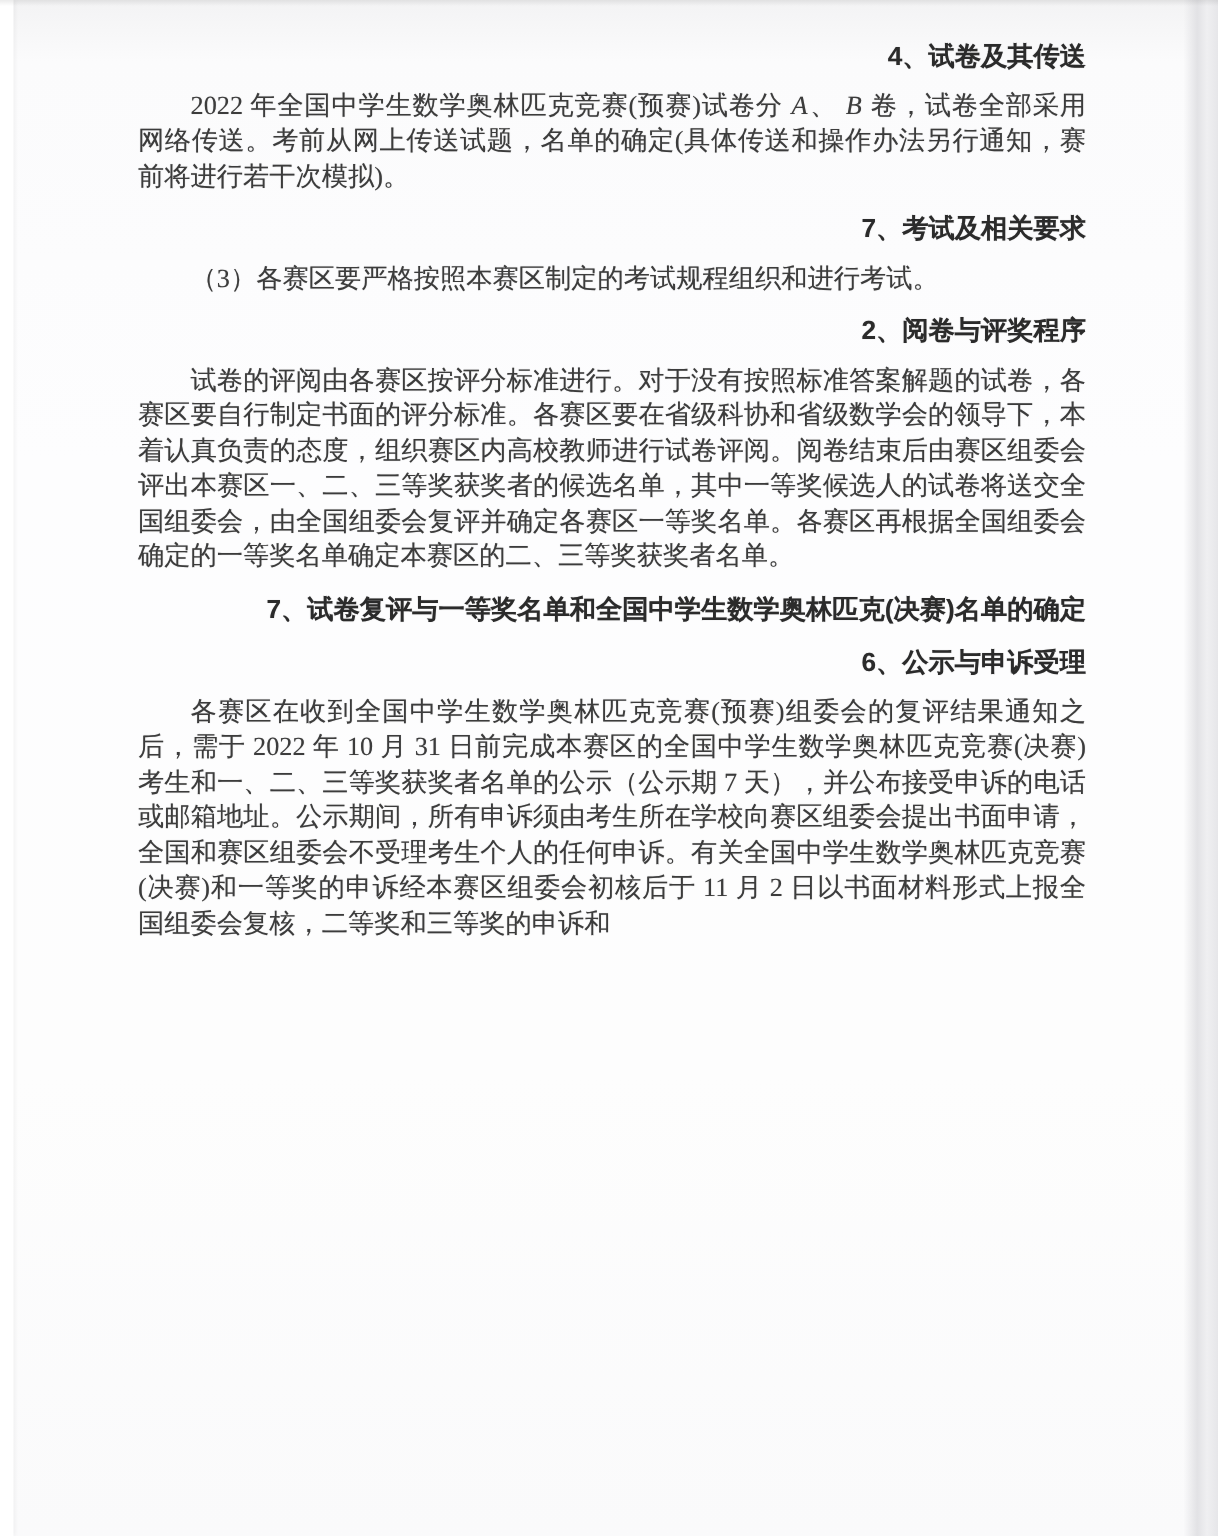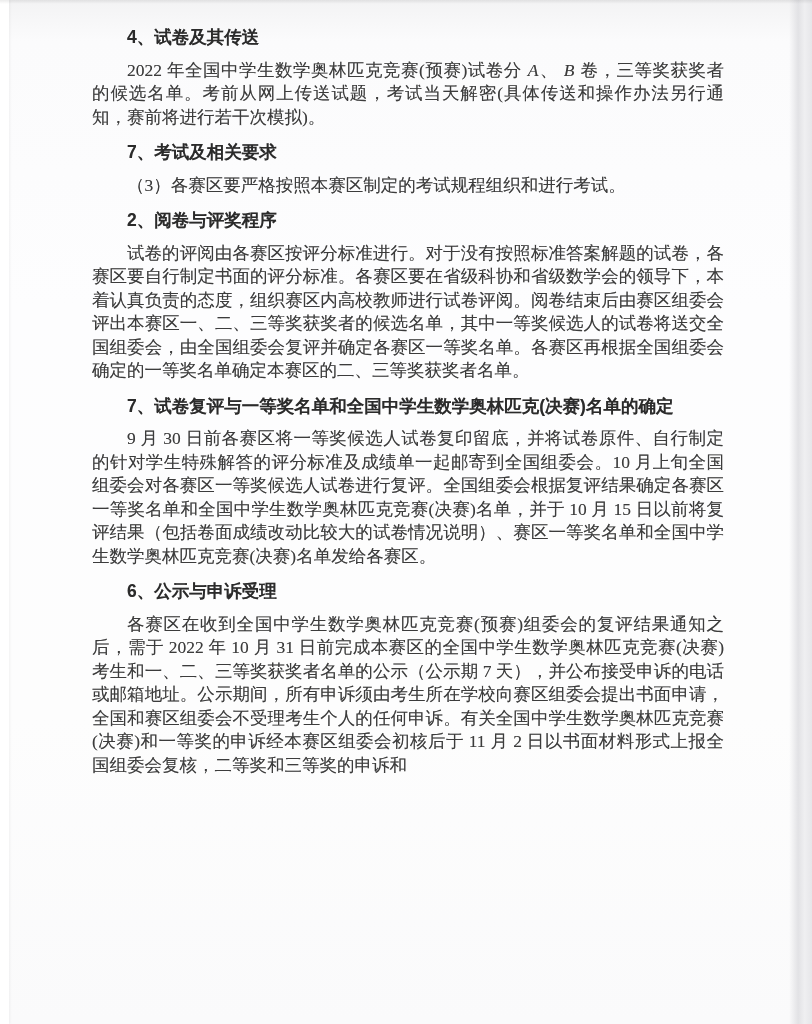--- a/index.html
+++ b/index.html
@@ -35,21 +35,21 @@
     text-align:justify;
     text-shadow:0 0 0.6px rgba(70,70,70,0.45);
   }
   .hd{
     font-family:"Liberation Sans","DejaVu Sans",sans-serif;
     font-weight:700;
     font-size:17.5px;line-height:23.5px;
     color:#2b2b2b;
     margin:12px 0 9px;
     text-indent:2em;
-    text-align:left;
+    text-align:right;
   }
   .hd:first-child{margin-top:10px;}
   .para{
     margin:0 0 10px;
     text-indent:2em;
   }
   .var{
     font-style:italic;
     font-family:"Liberation Serif","DejaVu Serif",serif;
     padding:0 1px;
@@ -59,28 +59,27 @@
 <body>
 
 <div class="page">
   <div class="left-strip"></div>
   <div class="right-band"></div>
   <div class="top-shade"></div>
 
   <div class="content">
 
     <h2 class="hd">4、试卷及其传送</h2>
-    <p class="para"><span>2022 年全国中学生数学奥林匹克竞赛(预赛)试卷分 </span><i class="var">A</i><span>、 </span><i class="var">B</i><span> 卷，三等奖获奖者的候选名单。考前从网上传送试题，考试当天解密(具体传送和操作办法另行通知，赛前将进行若干次模拟)。</span></p>
+    <p class="para"><span>2022 年全国中学生数学奥林匹克竞赛(预赛)试卷分 </span><i class="var">A</i><span>、 </span><i class="var">B</i><span> 卷，试卷全部采用网络传送。考前从网上传送试题，名单的确定(具体传送和操作办法另行通知，赛前将进行若干次模拟)。</span></p>
 
     <h2 class="hd">7、考试及相关要求</h2>
     <p class="para">（3）各赛区要严格按照本赛区制定的考试规程组织和进行考试。</p>
 
     <h2 class="hd">2、阅卷与评奖程序</h2>
     <p class="para">试卷的评阅由各赛区按评分标准进行。对于没有按照标准答案解题的试卷，各赛区要自行制定书面的评分标准。各赛区要在省级科协和省级数学会的领导下，本着认真负责的态度，组织赛区内高校教师进行试卷评阅。阅卷结束后由赛区组委会评出本赛区一、二、三等奖获奖者的候选名单，其中一等奖候选人的试卷将送交全国组委会，由全国组委会复评并确定各赛区一等奖名单。各赛区再根据全国组委会确定的一等奖名单确定本赛区的二、三等奖获奖者名单。</p>
 
     <h2 class="hd">7、试卷复评与一等奖名单和全国中学生数学奥林匹克(决赛)名单的确定</h2>
-    <p class="para">9 月 30 日前各赛区将一等奖候选人试卷复印留底，并将试卷原件、自行制定的针对学生特殊解答的评分标准及成绩单一起邮寄到全国组委会。10 月上旬全国组委会对各赛区一等奖候选人试卷进行复评。全国组委会根据复评结果确定各赛区一等奖名单和全国中学生数学奥林匹克竞赛(决赛)名单，并于 10 月 15 日以前将复评结果（包括卷面成绩改动比较大的试卷情况说明）、赛区一等奖名单和全国中学生数学奥林匹克竞赛(决赛)名单发给各赛区。</p>
 
     <h2 class="hd">6、公示与申诉受理</h2>
     <p class="para">各赛区在收到全国中学生数学奥林匹克竞赛(预赛)组委会的复评结果通知之后，需于 2022 年 10 月 31 日前完成本赛区的全国中学生数学奥林匹克竞赛(决赛)考生和一、二、三等奖获奖者名单的公示（公示期 7 天），并公布接受申诉的电话或邮箱地址。公示期间，所有申诉须由考生所在学校向赛区组委会提出书面申请，全国和赛区组委会不受理考生个人的任何申诉。有关全国中学生数学奥林匹克竞赛(决赛)和一等奖的申诉经本赛区组委会初核后于 11 月 2 日以书面材料形式上报全国组委会复核，二等奖和三等奖的申诉和</p>
 
   </div>
 </div>
 
 </body></html>

